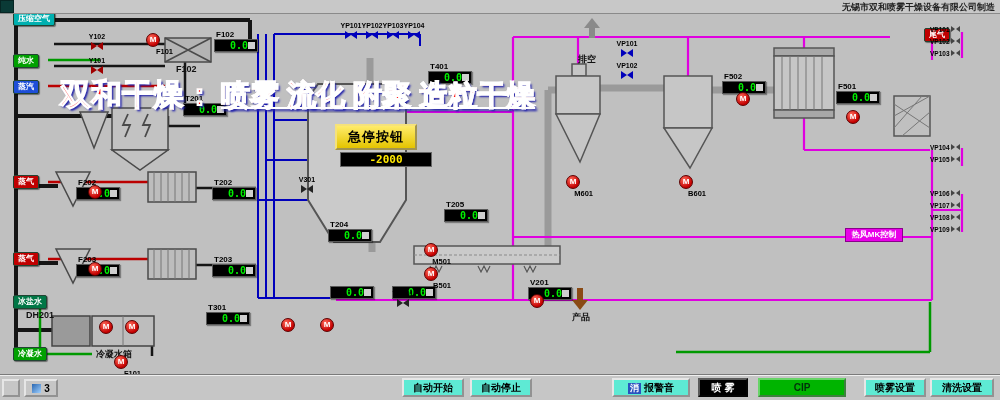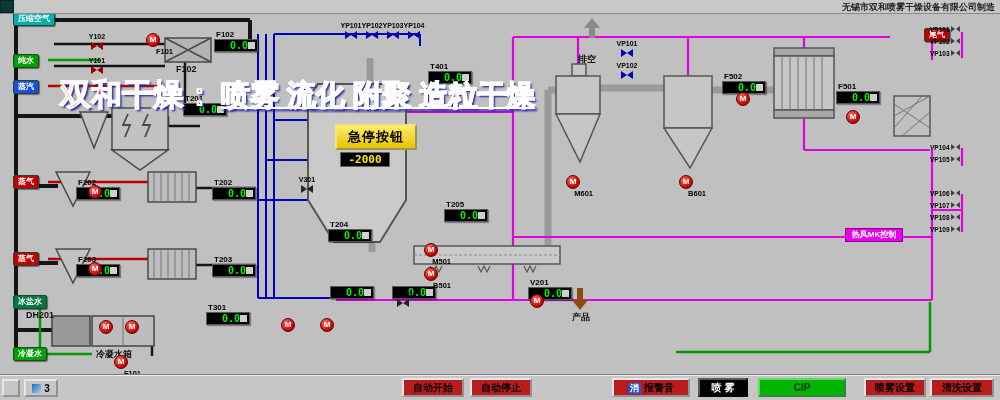--- a/index.html
+++ b/index.html
@@ -20,21 +20,21 @@
   .pill{position:absolute;z-index:10;color:#fff;font-size:8px;font-weight:bold;line-height:10px;
     padding:1px 4px;border:1px solid #243;border-radius:2px;white-space:nowrap;
     box-shadow:1px 1px 1px rgba(0,0,0,.45)}
 
   .disp{position:absolute;z-index:12;width:46px}
   .dtag{font-size:8px;font-weight:bold;color:#000;line-height:9px;padding-left:2px;white-space:nowrap}
   .dbox{width:44px;height:13px;background:#000;border:1px solid #585858;display:flex;box-shadow:1px 1px 1px rgba(0,0,0,.35)}
   .dval{flex:1;color:#00ee00;font:bold 10px "DejaVu Sans Mono",monospace;text-align:right;line-height:11px}
   .dunit{width:7px;height:7px;margin:2px 2px 0 0;background:#cfcfcf}
 
-  #towerp{position:absolute;left:340px;top:152px;width:50px;height:15px;z-index:20;background:#000;
+  #towerp{position:absolute;left:340px;top:152px;width:92px;height:15px;z-index:20;background:#000;
     border:1px solid #666;color:#ffe800;font:bold 11px "DejaVu Sans Mono",monospace;text-align:center;line-height:13px}
 
   #estop{position:absolute;left:335px;top:124px;width:82px;height:26px;z-index:21;
     background:linear-gradient(#ffec6a,#e4c400);border:2px outset #f5e27a;color:#000;
     font-family:"Liberation Sans",sans-serif;font-size:13px;font-weight:bold;letter-spacing:1px}
 
   #hotair{position:absolute;left:845px;top:228px;width:58px;height:14px;z-index:20;background:#e800e8;
     border:1px solid #8a008a;color:#fff;font-size:8px;font-weight:bold;line-height:10px;
     font-family:"Liberation Sans",sans-serif}
 
@@ -69,21 +69,21 @@
   
   #bottombar{position:absolute;left:0;bottom:0;width:1000px;height:26px;background:#c6c6c6;z-index:60;
     border-top:1px solid #7a7a7a;box-shadow:inset 0 1px 0 #efefef}
   #blank-chip{position:absolute;left:2px;top:4px;width:18px;height:18px;background:#c6c6c6;border:2px outset #e6e6e6}
   #screen-chip{position:absolute;left:24px;top:4px;width:34px;height:18px;background:#c6c6c6;border:2px outset #e6e6e6;
     font:bold 10px "Liberation Sans",sans-serif;display:flex;align-items:center;justify-content:center;gap:3px;color:#000}
   .chip-ico{display:inline-block;width:9px;height:9px;background:linear-gradient(135deg,#2a66b0,#9fd0ff)}
   #statusbar{position:absolute;left:60px;top:4px;width:336px;height:18px;background:#0000a0;
     border:1px solid #000060;box-shadow:inset 1px 1px 2px #000;color:#00e000;
     font-size:11px;font-weight:bold;text-align:center;line-height:16px;letter-spacing:2px}
-  .btn{position:absolute;top:3px;height:19px;background:#b91c1c;border:2px outset #e6e6e6;color:#000;
+  .btn{position:absolute;top:3px;height:19px;background:#5eead4;border:2px outset #e6e6e6;color:#000;
     font-family:"Liberation Sans",sans-serif;font-size:10px;font-weight:bold;line-height:14px;white-space:nowrap}
   .btn-black{background:#000;color:#fff;border:2px outset #5a5a5a}
   .btn-green{background:#00b400;color:#00320a;border:2px outset #67d467}
   .micon{display:inline-block;background:#2a52be;color:#fff;font-size:9px;font-weight:bold;
     padding:0 2px;margin-right:3px;line-height:11px}
 </style>
 </head>
 <body>
 
 <div id="stage">

